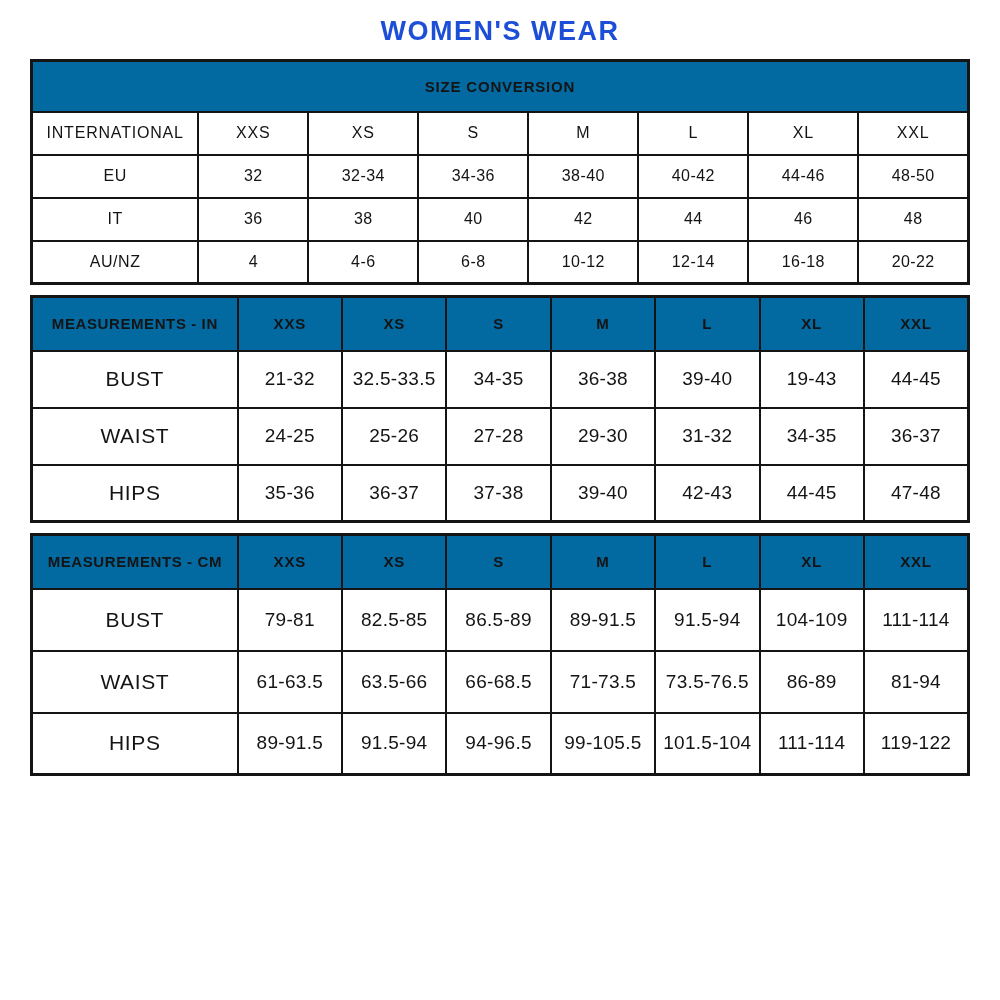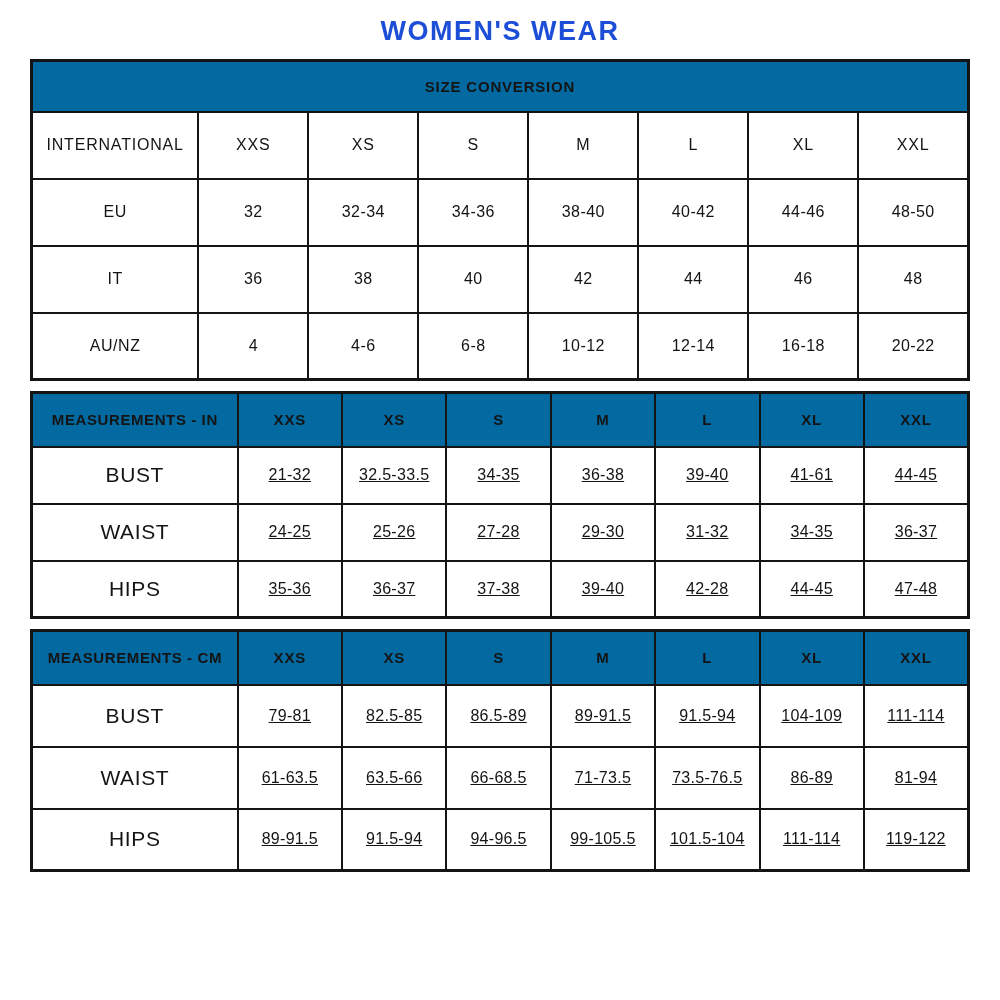--- a/index.html
+++ b/index.html
@@ -35,32 +35,32 @@
   }
   .gap{height:10px;}
   
   .band{
     background:#0369a1;
     font-weight:bold;
     font-size:15px;
     letter-spacing:0.8px;
   }
   
-  .t1 tr{height:67px;}
+  .t1 tr{height:43px;}
   .t1 tr.title-row{height:51px;}
   .t1 .plain-head{font-size:16px;letter-spacing:0.8px;}
   .t1 .row-label{font-size:16px;letter-spacing:0.6px;}
   .t1 .value{font-size:16px;letter-spacing:0.4px;}
   
   .t2 tr,.t3 tr{height:57px;}
   .t3 tr{height:62px;}
   .t2 tr.header-row,.t3 tr.header-row{height:54px;}
   .title-left{letter-spacing:0.6px;}
   .t2 .row-label,.t3 .row-label{font-size:21px;letter-spacing:0.6px;}
-  .t2 .value,.t3 .value{font-size:16px;letter-spacing:0.3px;text-decoration:underline;}
+  .t2 .value,.t3 .value{font-size:19px;letter-spacing:0.3px;}
 </style>
 </head>
 <body>
 
 <div class="page">
 
   <div class="page-title">WOMEN'S WEAR</div>
 
   <table class="t1" id="size-conversion-table">
     <colgroup>
@@ -144,40 +144,40 @@
           <th class="band">XL</th>
           <th class="band">XXL</th>
         </tr>
         <tr>
           <td class="row-label">BUST</td>
           <td class="value">21-32</td>
           <td class="value">32.5-33.5</td>
           <td class="value">34-35</td>
           <td class="value">36-38</td>
           <td class="value">39-40</td>
-          <td class="value">41-61</td>
+          <td class="value">19-43</td>
           <td class="value">44-45</td>
         </tr>
         <tr>
           <td class="row-label">WAIST</td>
           <td class="value">24-25</td>
           <td class="value">25-26</td>
           <td class="value">27-28</td>
           <td class="value">29-30</td>
           <td class="value">31-32</td>
           <td class="value">34-35</td>
           <td class="value">36-37</td>
         </tr>
         <tr>
           <td class="row-label">HIPS</td>
           <td class="value">35-36</td>
           <td class="value">36-37</td>
           <td class="value">37-38</td>
           <td class="value">39-40</td>
-          <td class="value">42-28</td>
+          <td class="value">42-43</td>
           <td class="value">44-45</td>
           <td class="value">47-48</td>
         </tr>
       </tbody>
   </table>
 
   <div class="gap"></div>
 
   <table class="t3" id="measurements-cm-table">
     <colgroup>

